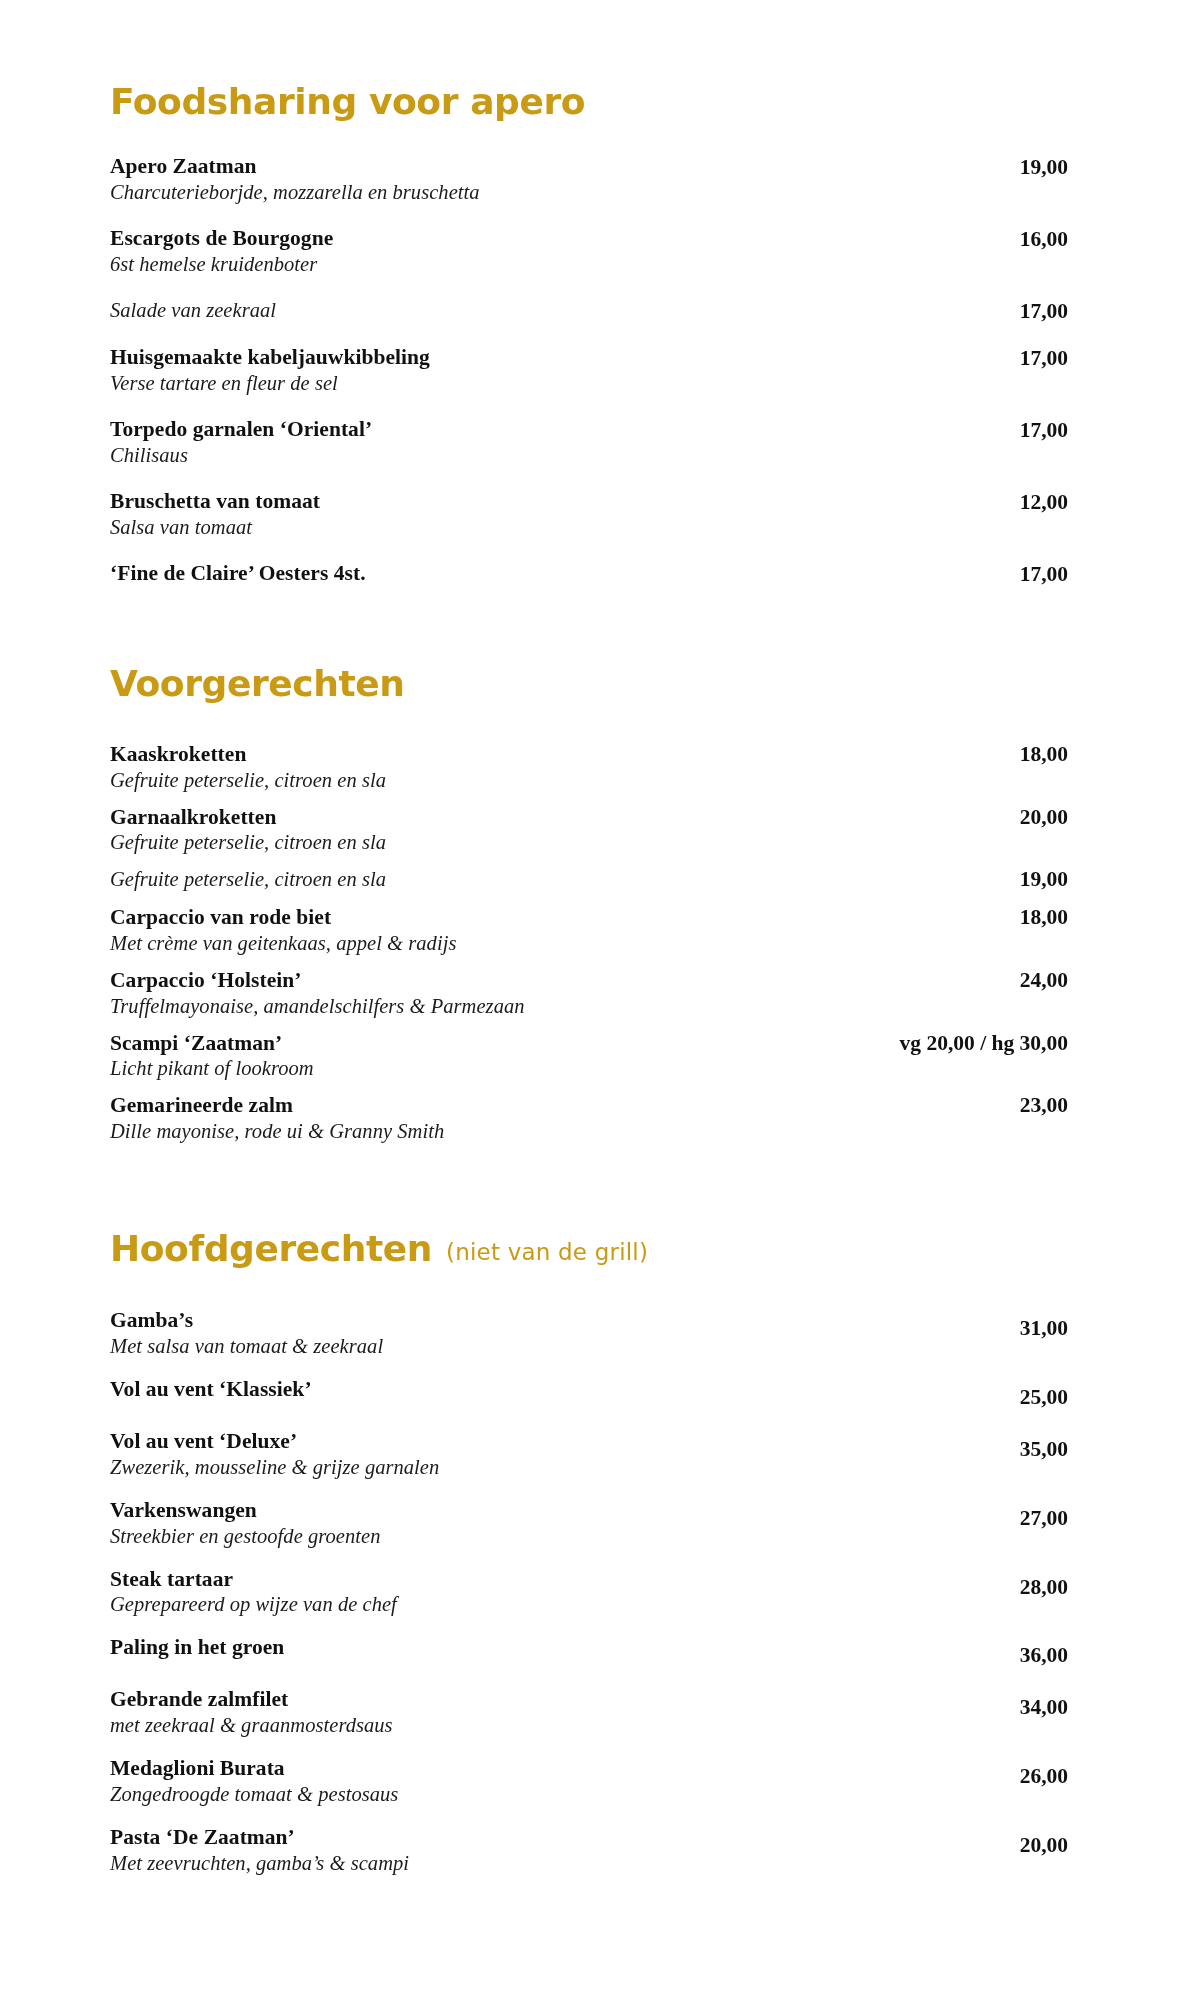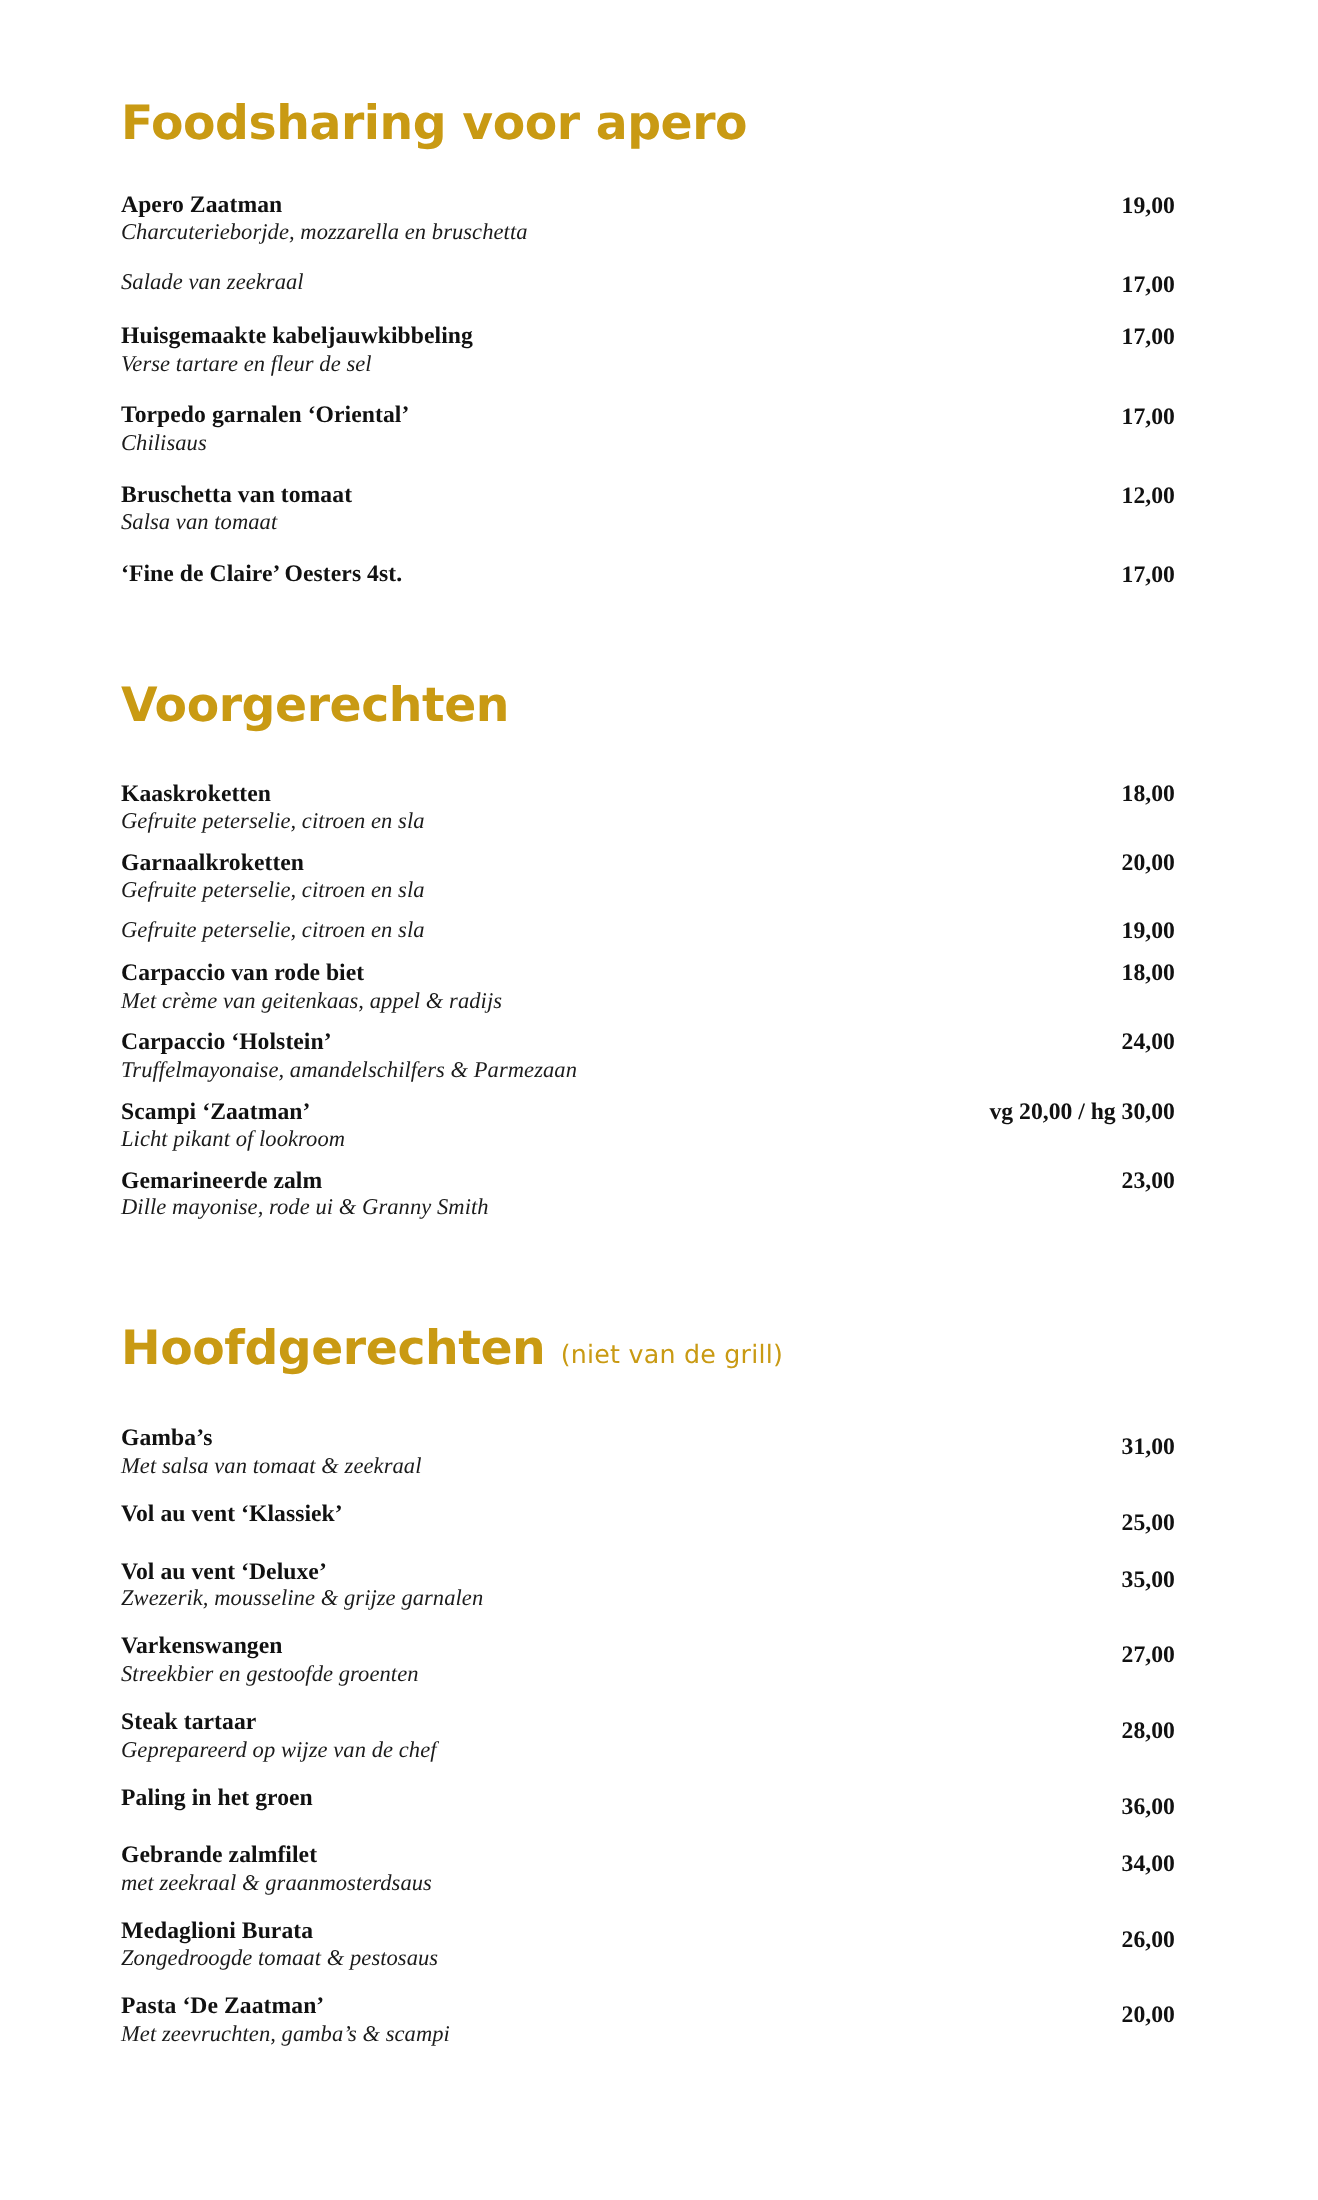--- a/index.html
+++ b/index.html
@@ -32,21 +32,21 @@
     display: flex;
     align-items: baseline;
     gap: 14px;
     color: #c99a13;
     margin: 0 0 4px 0;
     white-space: nowrap;
   }
   .section-title {
     font-family: "DejaVu Sans", sans-serif;
     font-weight: 700;
-    font-size: 43px;
+    font-size: 36px;
     letter-spacing: -0.4px;
     line-height: 1.12;
     color: #c99a13;
   }
   .section-sub {
     font-family: "DejaVu Sans", sans-serif;
     font-weight: 400;
     font-size: 23px;
     letter-spacing: 0.2px;
     color: #c99a13;
@@ -135,20 +135,27 @@
     <ul class="items">
       <li class="item">
         <div class="item-text">
           <div class="item-name">Apero Zaatman</div>
           <div class="item-desc">Charcuterieborjde, mozzarella en bruschetta</div>
         </div>
         <div class="item-price">19,00</div>
       </li>
       <li class="item">
         <div class="item-text">
+          <div class="item-name">Escargots de Bourgogne</div>
+          <div class="item-desc">6st hemelse kruidenboter</div>
+        </div>
+        <div class="item-price">16,00</div>
+      </li>
+      <li class="item">
+        <div class="item-text">
           <div class="item-desc">Salade van zeekraal</div>
         </div>
         <div class="item-price">17,00</div>
       </li>
       <li class="item">
         <div class="item-text">
           <div class="item-name">Huisgemaakte kabeljauwkibbeling</div>
           <div class="item-desc">Verse tartare en fleur de sel</div>
         </div>
         <div class="item-price">17,00</div>

